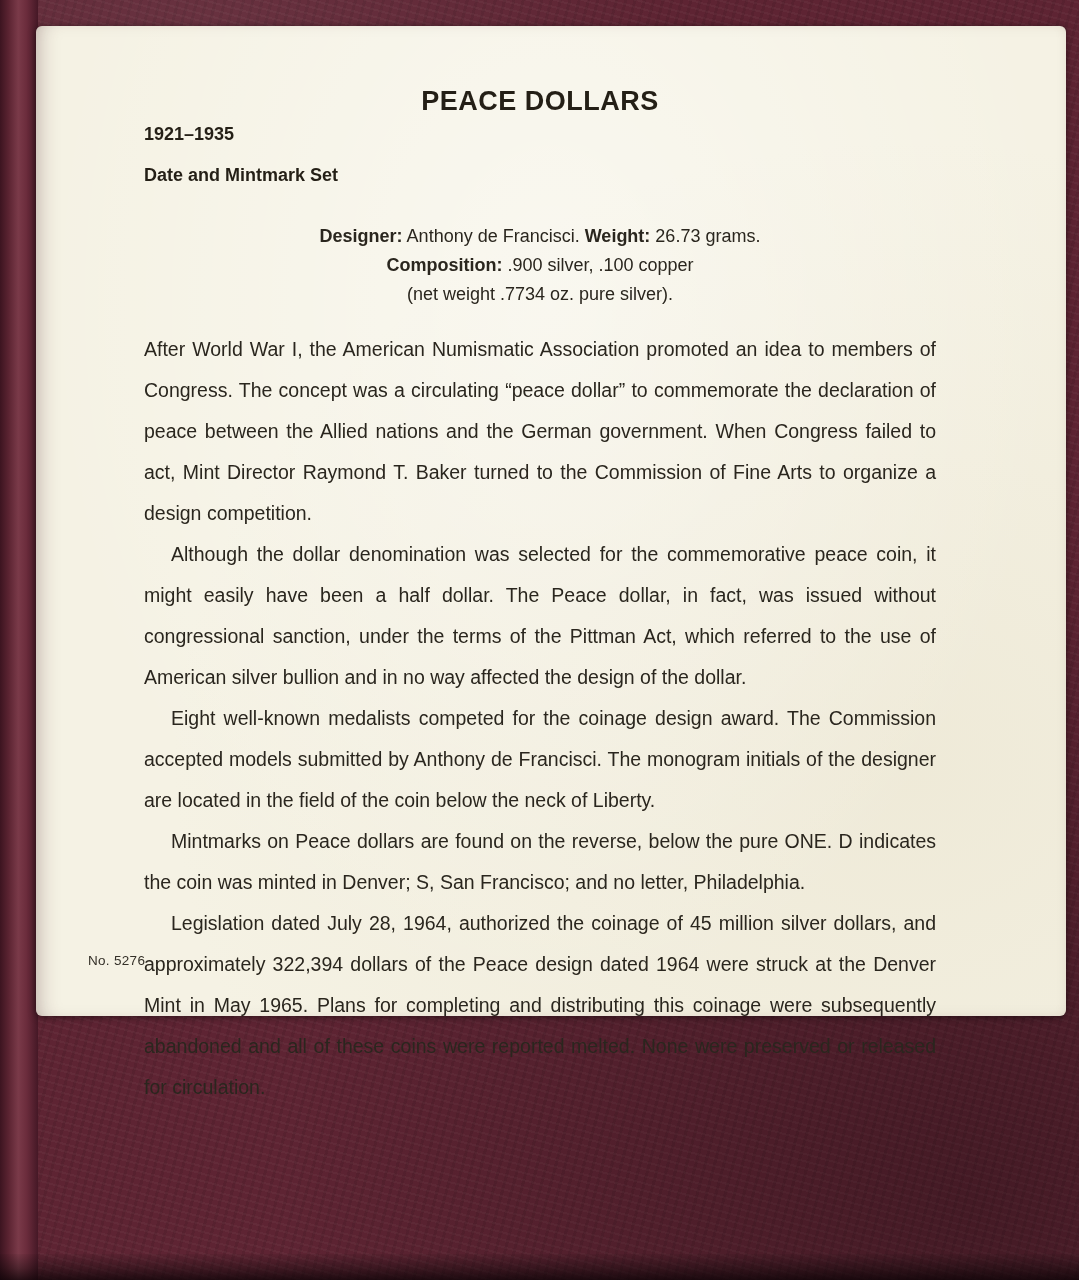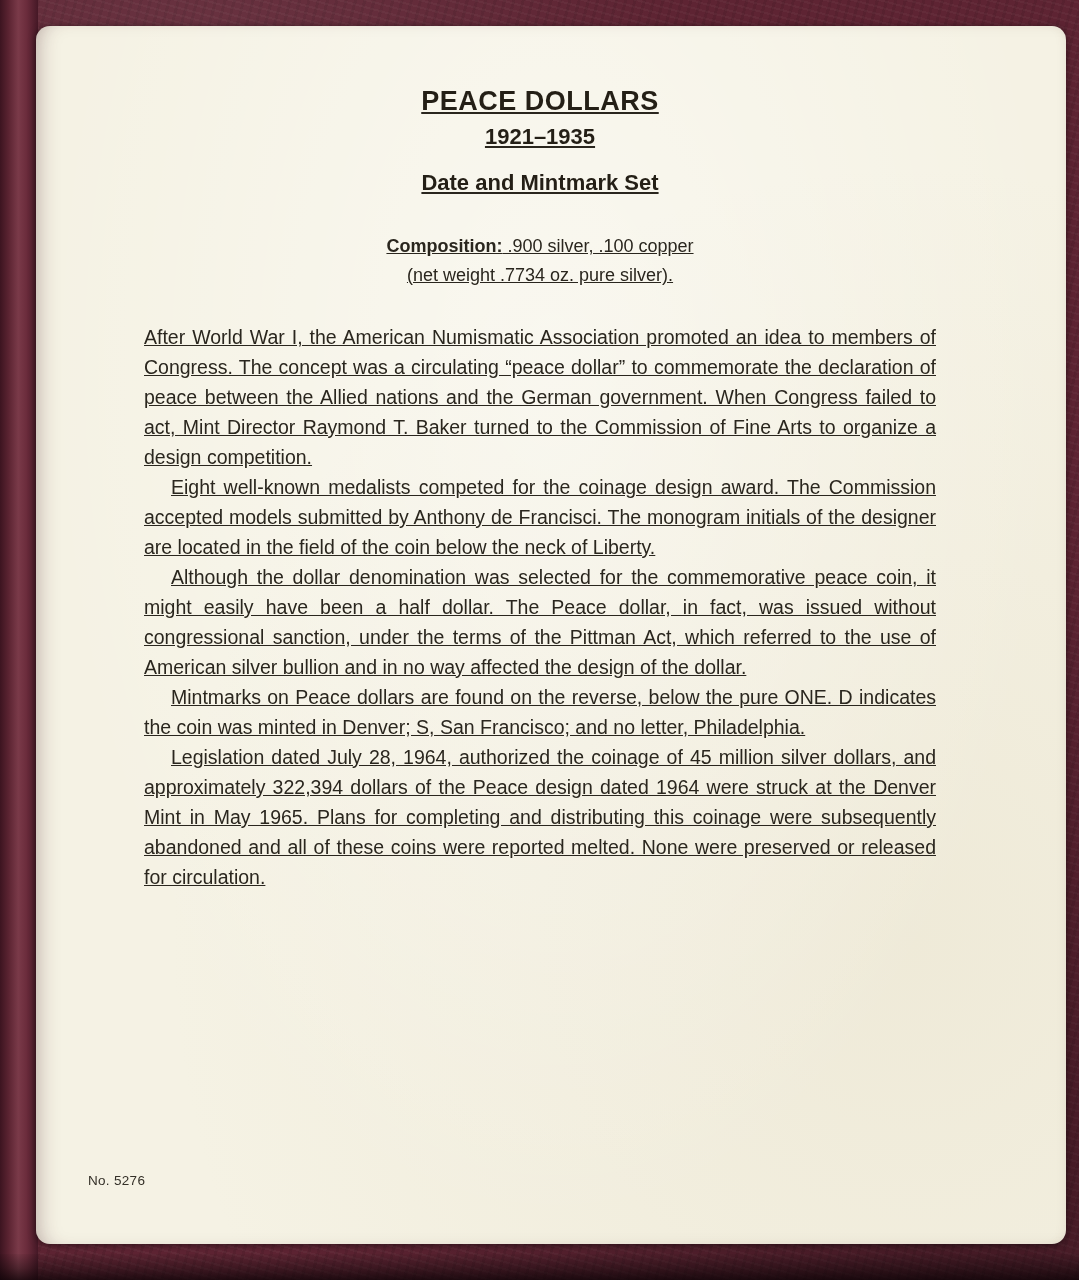--- a/index.html
+++ b/index.html
@@ -33,100 +33,99 @@
   
   .bottom-edge {
     position:absolute; left:0; right:0; bottom:0; height:26px;
     background: linear-gradient(to bottom,
       rgba(0,0,0,0.05) 0%, rgba(0,0,0,0.35) 55%, rgba(10,2,5,0.75) 100%);
   }
 
   
   .page {
     position:absolute; top:26px; left:36px;
-    width:1030px; height:1218px;
+    width:1030px; height:990px;
     background-color: var(--page, #f5f2e4);
     background-image:
       radial-gradient(ellipse at 50% 28%, rgba(255,255,255,0.45) 0, transparent 70%),
       radial-gradient(ellipse at 85% 75%, rgba(220,210,180,0.25) 0, transparent 60%);
-    border-radius:14px;
+    border-radius:6px;
     box-shadow:
       0 1px 7px rgba(0,0,0,0.5),
       inset 14px 0 22px -14px rgba(70,30,40,0.38),
       inset -6px 0 14px -10px rgba(90,60,50,0.18);
     color: var(--text, #2a261e);
-    text-decoration: underline;
   }
 
   .content { padding: 60px 130px 0 108px; }
 
   .title {
     text-align:center;
     font-size:27px;
     font-weight:bold;
     letter-spacing:0.5px;
     color:#241f16;
   }
   .subtitle {
-    text-align:center;
-    font-size:22px;
+    font-size:18px;
     font-weight:bold;
     margin-top:7px;
     color:#241f16;
   }
   .setname { margin-top:20px; }
 
   .specs {
     margin-top:36px;
     text-align:center;
     font-size:18px;
     line-height:29px;
   }
   .specs .b { font-weight:bold; }
 
   .bodytext {
-    margin-top:32px;
+    margin-top:20px;
     font-size:19.5px;
-    line-height:30px;
+    line-height:41px;
     text-align:justify;
   }
   .bodytext p { margin:0; }
   .bodytext p.indent { text-indent:27px; }
 
   .catnum {
     position:absolute;
-    left:52px; bottom:56px;
+    left:52px; bottom:48px;
     font-size:13.5px;
     letter-spacing:0.3px;
     color:#343028;
   }
 </style>
 </head>
 <body>
 
 <div class="binder">
   <div class="hinge"></div>
   <div class="bottom-edge"></div>
 
   <div class="page">
     <div class="content">
 
       <h1 class="title">PEACE DOLLARS</h1>
       <div class="subtitle">1921–1935</div>
       <div class="subtitle setname">Date and Mintmark Set</div>
 
       <div class="specs">
+        <div class="spec-line"><span class="b">Designer:</span><span> Anthony de Francisci. </span><span class="b">Weight:</span><span> 26.73 grams.</span></div>
         <div class="spec-line"><span class="b">Composition:</span><span> .900 silver, .100 copper</span></div>
         <div class="spec-line"><span>(net weight .7734 oz. pure silver).</span></div>
       </div>
 
       <div class="bodytext">
         <p>After World War I, the American Numismatic Association promoted an idea to members of Congress. The concept was a circulating “peace dollar” to commemorate the declaration of peace between the Allied nations and the German government. When Congress failed to act, Mint Director Raymond T. Baker turned to the Commission of Fine Arts to organize a design competition.</p>
+        <p class="indent">Although the dollar denomination was selected for the commemorative peace coin, it might easily have been a half dollar. The Peace dollar, in fact, was issued without congressional sanction, under the terms of the Pittman Act, which referred to the use of American silver bullion and in no way affected the design of the dollar.</p>
         <p class="indent">Eight well-known medalists competed for the coinage design award. The Commission accepted models submitted by Anthony de Francisci. The monogram initials of the designer are located in the field of the coin below the neck of Liberty.</p>
-        <p class="indent">Although the dollar denomination was selected for the commemorative peace coin, it might easily have been a half dollar. The Peace dollar, in fact, was issued without congressional sanction, under the terms of the Pittman Act, which referred to the use of American silver bullion and in no way affected the design of the dollar.</p>
         <p class="indent">Mintmarks on Peace dollars are found on the reverse, below the pure ONE. D indicates the coin was minted in Denver; S, San Francisco; and no letter, Philadelphia.</p>
         <p class="indent">Legislation dated July 28, 1964, authorized the coinage of 45 million silver dollars, and approximately 322,394 dollars of the Peace design dated 1964 were struck at the Denver Mint in May 1965. Plans for completing and distributing this coinage were subsequently abandoned and all of these coins were reported melted. None were preserved or released for circulation.</p>
       </div>
 
     </div>
 
     <div class="catnum">No. 5276</div>
   </div>
 </div>
 

